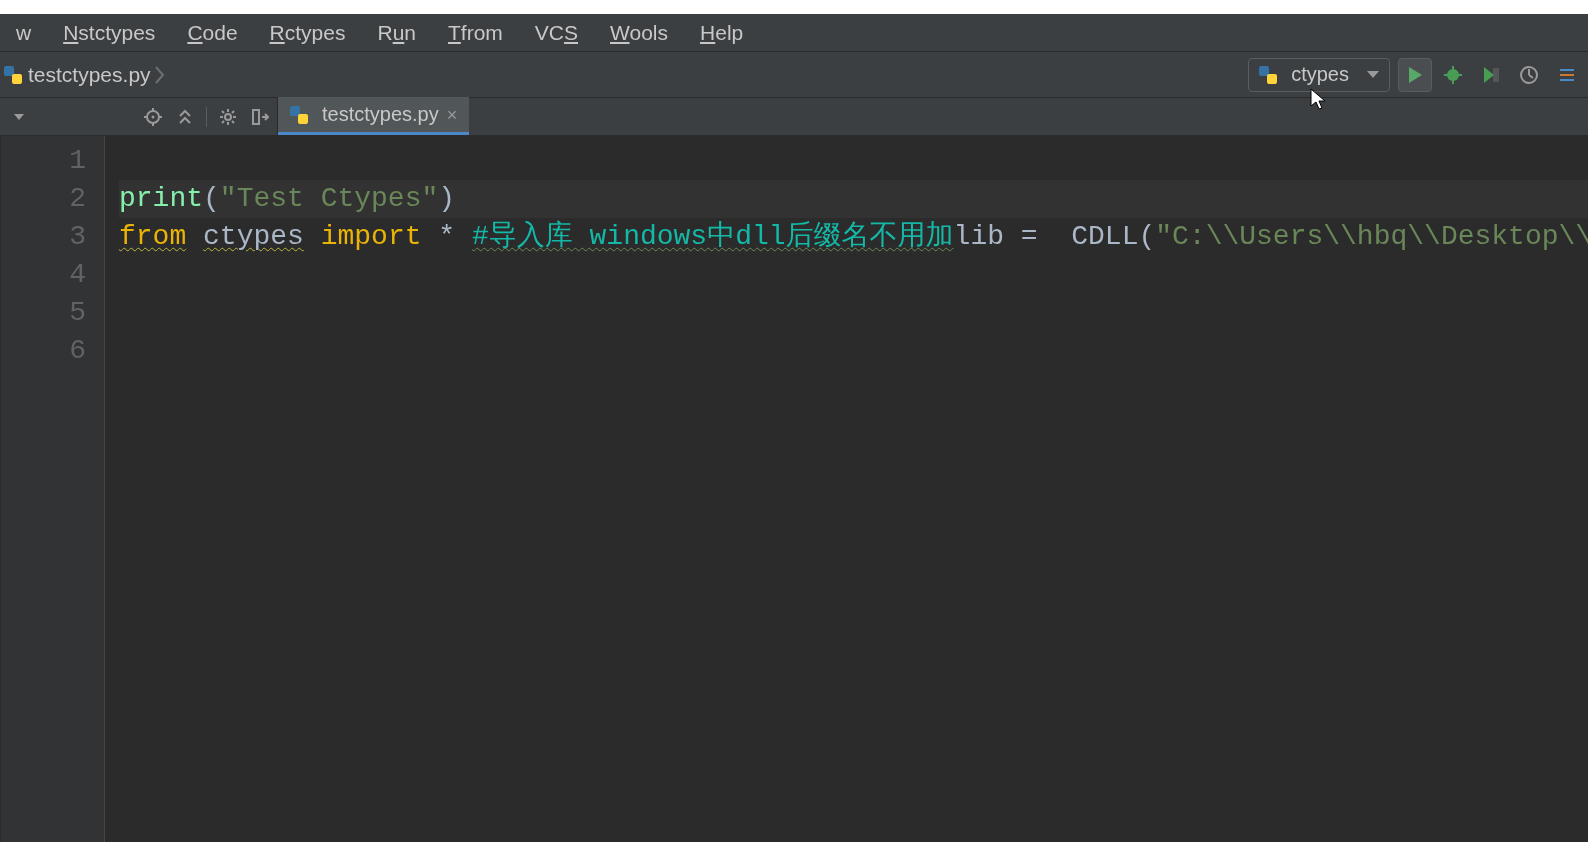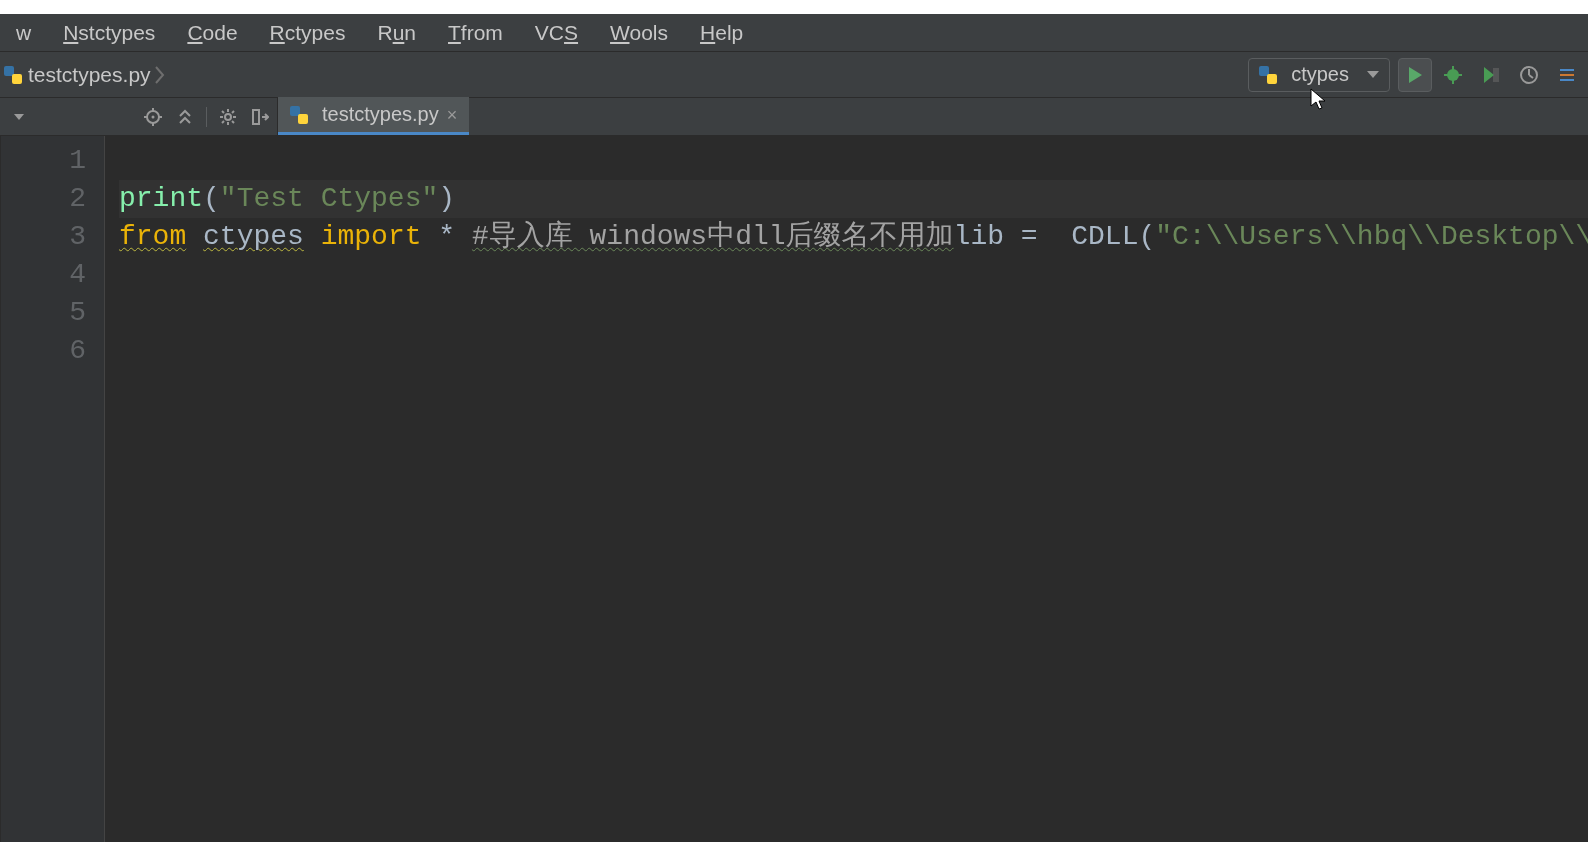--- a/index.html
+++ b/index.html
@@ -182,21 +182,21 @@
     flex:1;
     padding:6px 0 0 14px;
     white-space:pre;
     color:#a9b7c6;
   }
   .code .line{ height:38px; }
   .hl-cur{ background:#323232; display:block; width:100%; }
   .tok-fn{ color:#86efac; }
   .tok-str{ color:#6a8759; }
   .tok-kw{ color:#eab308; }
-  .tok-comment{ color:#a3a3a3;text-align:center; }
+  .tok-comment{ color:#14b8a6;text-align:center; }
   .wavy-y{ text-decoration:underline wavy #bbb741; text-decoration-thickness:1px; text-underline-offset:3px;}
   .wavy-g{ text-decoration:underline wavy #6a8759; text-decoration-thickness:1px; text-underline-offset:3px;}
   .cursor-img{
     position:absolute;
     left:1310px; top:88px;
     pointer-events:none;
   }
 </style>
 </head>
 <body>

